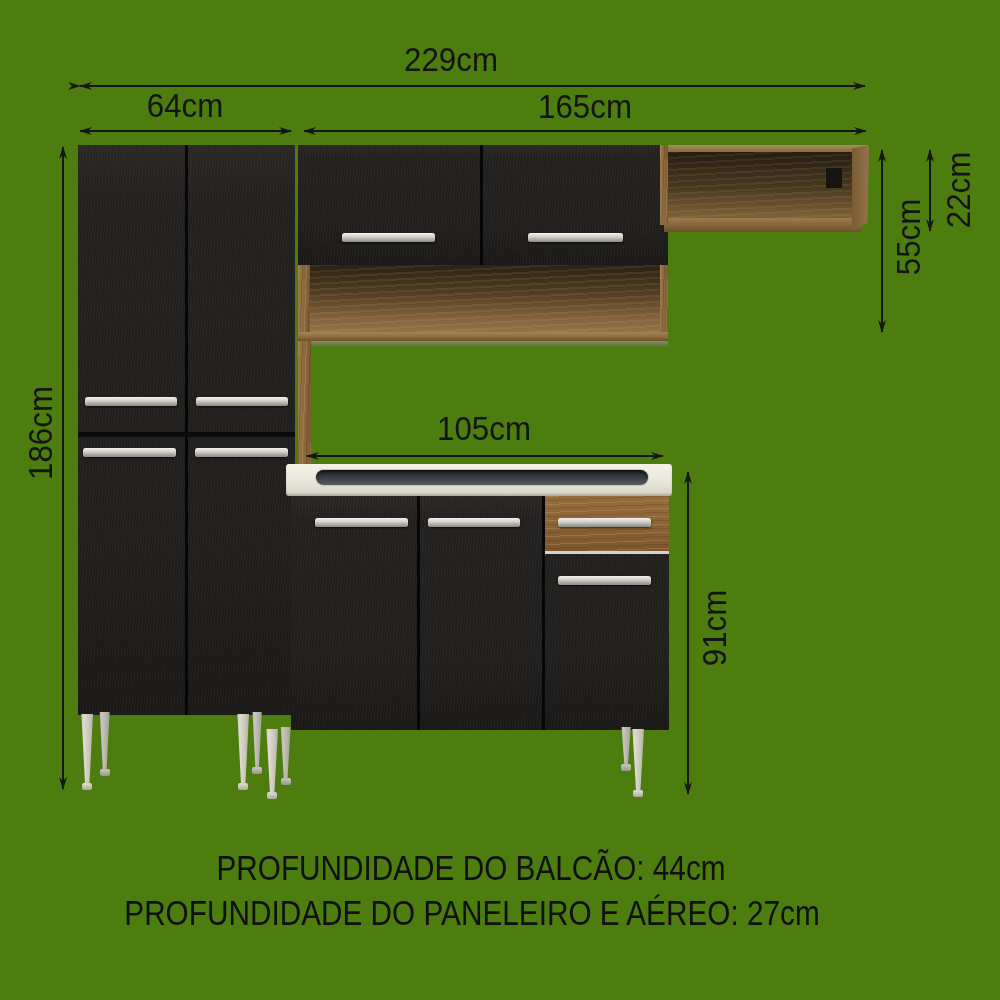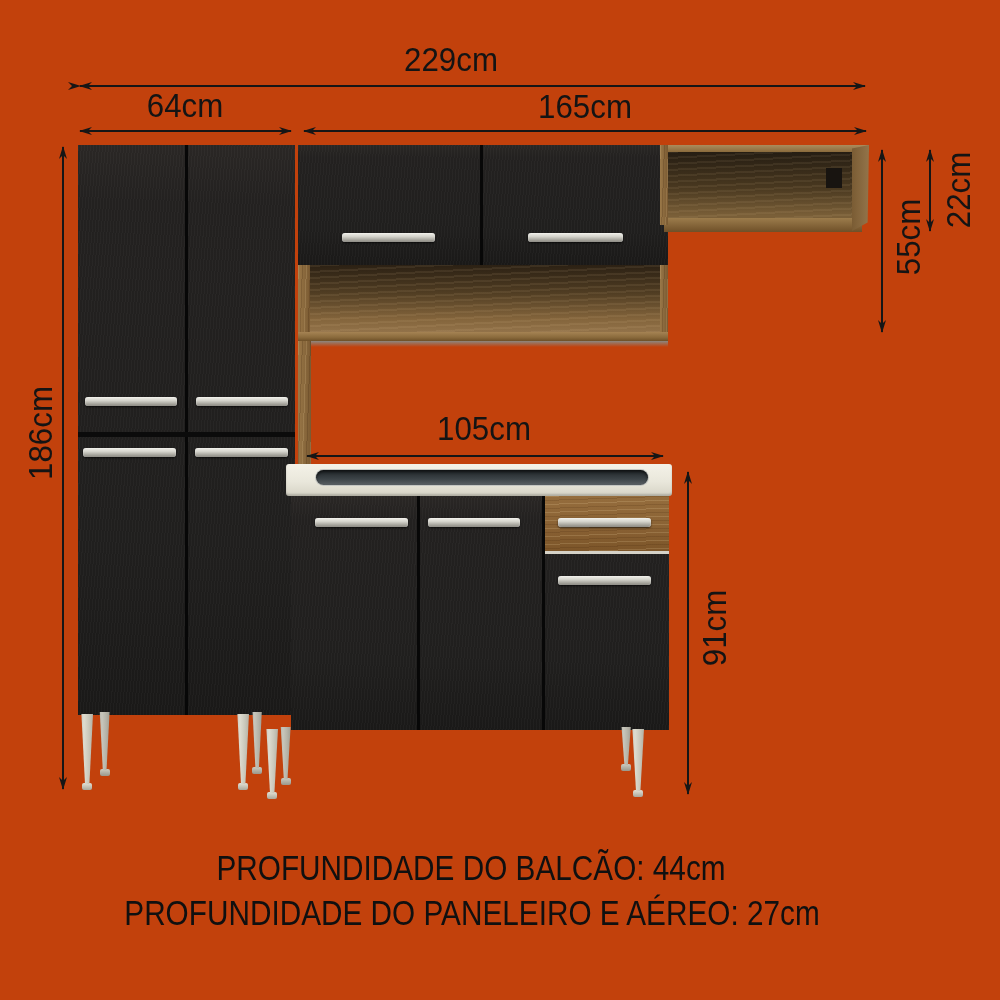--- a/index.html
+++ b/index.html
@@ -1,16 +1,16 @@
 <!DOCTYPE html>
 <html><head>
 <meta charset="utf-8">
 <style>
   html,body{margin:0;padding:0;background:#ffffff;}
-  #canvas{position:relative;width:1000px;height:1000px;background:#c2410c;overflow:hidden;
+  #canvas{position:relative;width:1000px;height:1000px;background:#4d7c0f;overflow:hidden;
           font-family:"Liberation Sans",sans-serif;}
 
   
   .black{
     background-image:
       repeating-linear-gradient(95deg, rgba(255,255,255,0.028) 0 1px, rgba(0,0,0,0) 1px 3px),
       linear-gradient(180deg,#2a2725 0%,#232120 10%,#201f1e 70%,#1a1918 100%);
   }
   .abs{position:absolute;}
   .handle{

